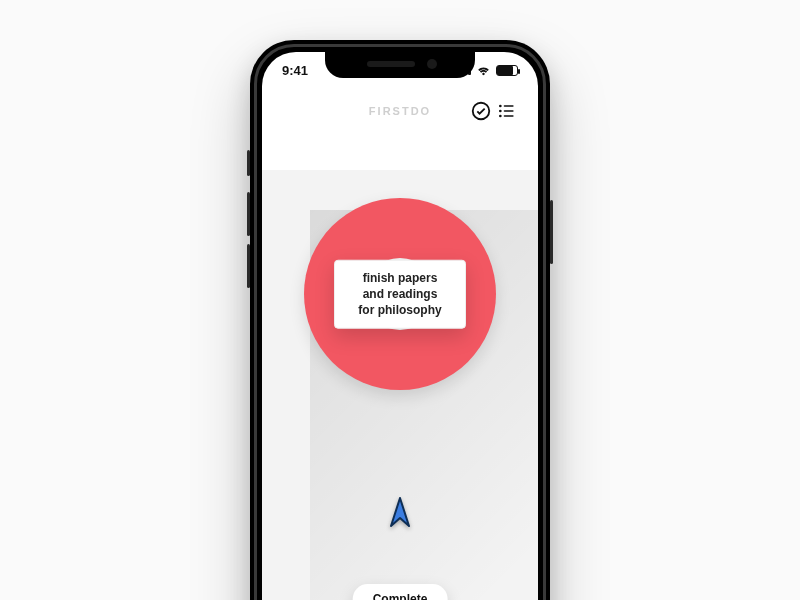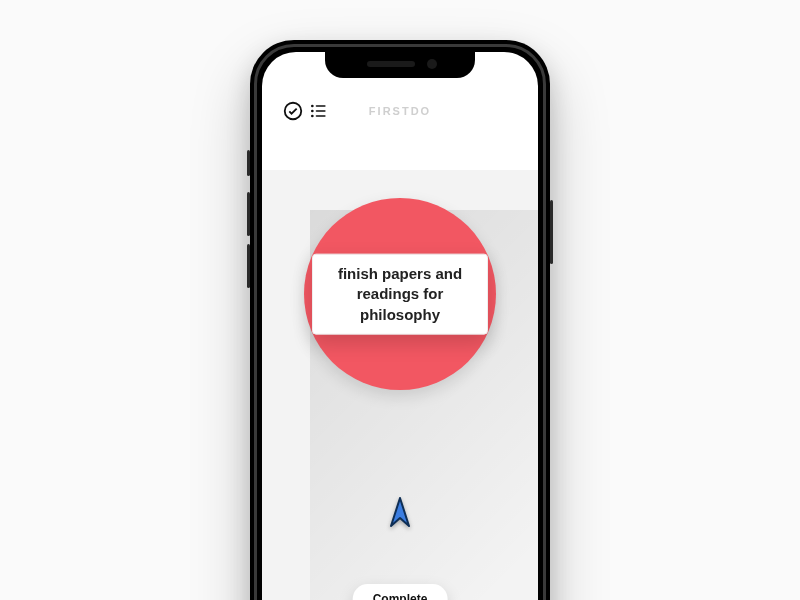--- a/index.html
+++ b/index.html
@@ -35,39 +35,39 @@
     .status-icons { display:flex; align-items:center; gap:5px; }
     .sig { display:flex; align-items:flex-end; gap:1.5px; }
     .sig span { width:3px; background:#111; border-radius:1px; }
     .sig span:nth-child(1){ height:4px } .sig span:nth-child(2){ height:6px } .sig span:nth-child(3){ height:8px } .sig span:nth-child(4){ height:10px }
     .wifi svg { display:block }
     .batt { width:22px; height:11px; border:1.5px solid #111; border-radius:3px; position:relative; }
     .batt::after { content:""; position:absolute; right:-3px; top:3px; width:2px; height:5px; background:#111; border-radius:1px; }
     .batt i { display:block; height:100%; width:80%; background:#111; border-radius:1px; }
 
     
-    .app-header { position:absolute; top:36px; left:0; right:0; height:46px; display:flex; align-items:center; justify-content:flex-start; padding:0 18px; background:#fff; }
+    .app-header { position:absolute; top:36px; left:0; right:0; height:46px; display:flex; align-items:center; justify-content:flex-end; padding:0 18px; background:#fff; }
     .app-title { position:absolute; left:50%; transform:translateX(-50%); font-size:11px; font-weight:700; letter-spacing:2px; color:#cfcfcf; }
     .hdr-btn { width:26px; height:26px; display:flex; align-items:center; justify-content:center; color:#222; }
     .hdr-btn svg { display:block }
 
     
     .counter { position:absolute; top:84px; left:0; right:0; text-align:center; font-size:20px; font-weight:800; color:#111; }
 
     
     .task-area { position:absolute; top:118px; left:0; right:0; bottom:0; background:#f3f3f3; overflow:hidden; }
     .shadow-beam { position:absolute; top:40px; left:48px; width:460px; height:460px; background:linear-gradient(135deg, rgba(0,0,0,.10), rgba(0,0,0,0) 62%); transform-origin:top left; transform:rotate(0deg); }
     .donut-wrap { position:absolute; top:28px; left:50%; transform:translateX(-50%); width:192px; height:192px; }
     .donut-outer { width:192px; height:192px; border-radius:50%; background:#f25762; box-shadow:0 6px 16px rgba(0,0,0,.12); }
     .donut-hole  { position:absolute; top:50%; left:50%; width:72px; height:72px; background:#fff; border-radius:50%; transform:translate(-50%,-50%); box-shadow:inset 0 2px 4px rgba(0,0,0,.06); }
     .task-chip {
       position:absolute; top:50%; left:50%; transform:translate(-50%,-50%);
       background:#fff; border:1px solid #eee; border-radius:4px;
-      padding:9px 20px; width:176px; text-align:center;
-      font-size:15px; line-height:1.35; font-weight:600; color:#222;
+      padding:9px 20px; width:132px; text-align:center;
+      font-size:12px; line-height:1.35; font-weight:600; color:#222;
       box-shadow:0 8px 20px rgba(0,0,0,.16);
     }
 
     
     .pointer { position:absolute; left:50%; bottom:116px; transform:translateX(-50%); filter:drop-shadow(0 2px 2px rgba(0,0,0,.3)); }
     .pointer svg { display:block }
 
     
     .complete-chip {
       position:absolute; left:50%; bottom:34px; transform:translateX(-50%);
@@ -82,20 +82,40 @@
   <div class="phone">
     <div class="phone-rim"></div>
     <div class="side-btn side-left-1"></div>
     <div class="side-btn side-left-2"></div>
     <div class="side-btn side-left-3"></div>
     <div class="side-btn side-right"></div>
 
     <div class="phone-inner">
       <div class="notch"></div>
 
+      <div class="status-bar">
+        <span>9:41</span>
+        <div class="status-icons">
+          <span class="sig">
+              <span></span>
+              <span></span>
+              <span></span>
+              <span></span>
+            </span>
+          <span class="wifi">
+            <svg width="15" height="11" viewBox="0 0 20 14">
+                <path d="M10 13.2c.9 0 1.6-.7 1.6-1.6S10.9 10 10 10s-1.6.7-1.6 1.6.7 1.6 1.6 1.6zM4.6 7.8C6 6.4 7.9 5.6 10 5.6s4 0.8 5.4 2.2l1.7-1.7C15.2 4.1 12.7 3 10 3S4.8 4.1 2.9 6.1l1.7 1.7z" fill="#111"></path>
+                <path d="M6.9 10c.8-.8 1.9-1.3 3.1-1.3s2.3.5 3.1 1.3l1.7-1.7C13.5 7 11.8 6.3 10 6.3S6.5 7 5.2 8.3L6.9 10z" fill="#111"></path>
+              </svg>
+          </span>
+          <span class="batt">
+              <i></i>
+            </span>
+        </div>
+      </div>
 
       <div class="app-header">
         <div class="hdr-btn">
           <span>
             <svg width="22" height="22" viewBox="0 0 24 24" fill="none" stroke="#111" stroke-width="2">
               <circle cx="12" cy="12" r="9"></circle>
                 <path d="M8 12.5l2.4 2.4L16 9.5"></path>
             </svg>
           </span>
         </div>

